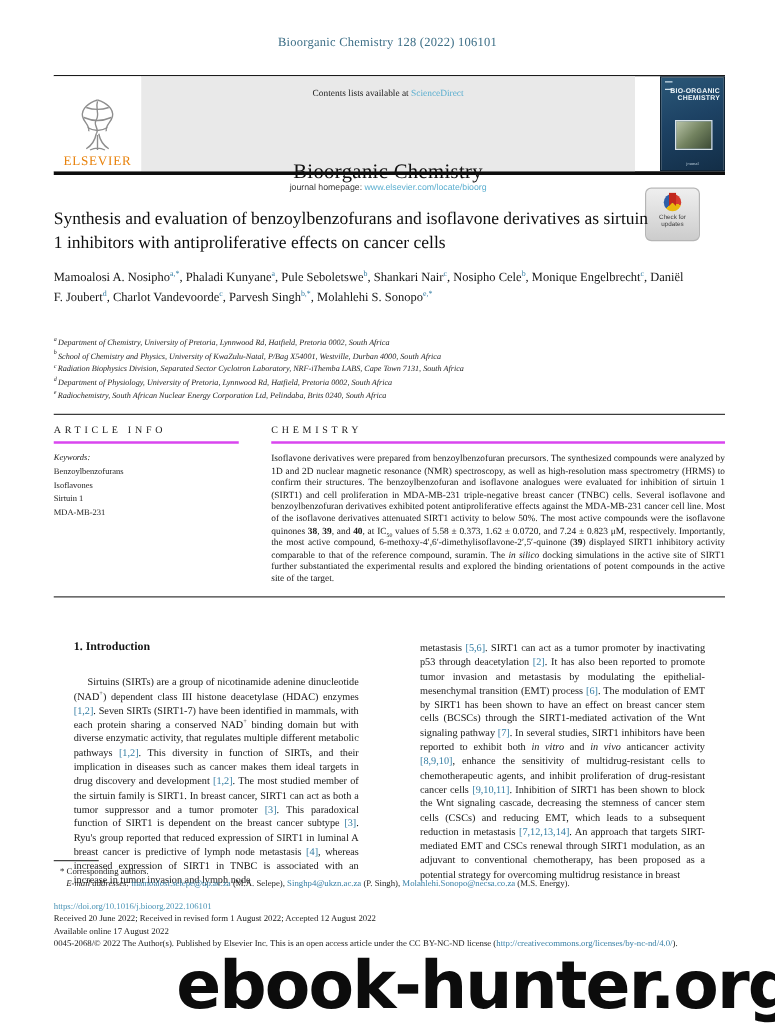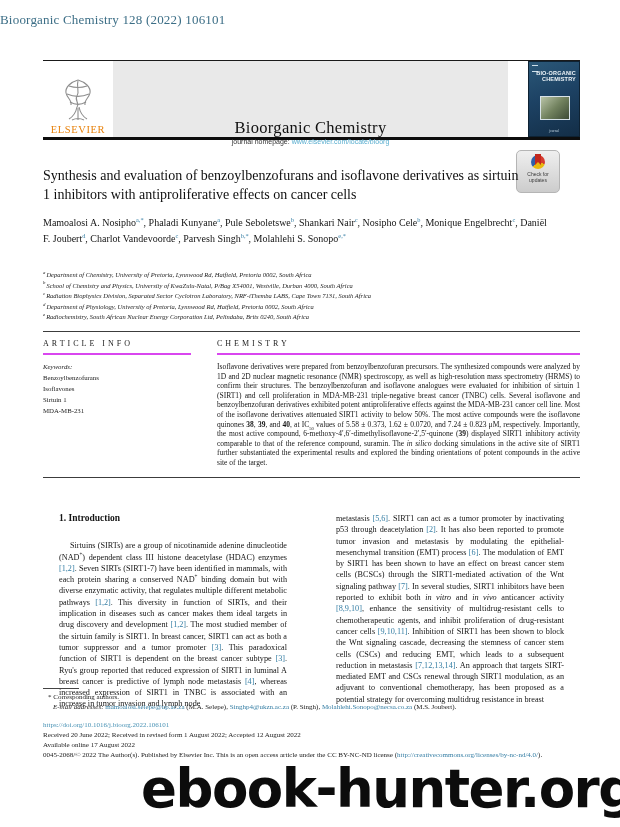--- a/index.html
+++ b/index.html
@@ -1,20 +1,20 @@
 <!DOCTYPE html>
 <html><head>
 <meta charset="utf-8">
 <style>
   html,body{margin:0;padding:0;width:620px;height:827px;overflow:hidden;background:#ffffff;}
   body{font-family:"Liberation Serif",serif;color:#1c1c1c;position:relative;}
   .abs{position:absolute;}
 
   
-  .citation{top:12px;left:0;right:0;text-align:left;font-size:13px;color:#3c6e86;letter-spacing:.2px;}
+  .citation{top:29px;left:0;right:0;text-align:center;font-size:10px;color:#3c6e86;letter-spacing:.2px;}
 
   
   .banner{top:60px;left:43px;right:40px;border-top:1.2px solid #1a1a1a;border-bottom:3px solid #0d0d0d;}
   .banner-row{display:flex;height:76px;align-items:stretch;}
   .logo-box{width:70px;background:#fff;display:flex;flex-direction:column;align-items:center;justify-content:flex-end;padding:3px 0 2px;}
   .logo-text{color:#e8820c;font-size:10.5px;letter-spacing:.6px;line-height:1;margin-top:1px;}
   .gray-box{flex:1;background:#e9e9e9;display:flex;flex-direction:column;justify-content:space-between;text-align:center;padding:9px 4px 8px;}
   .contents-line{font-size:7.5px;color:#222;}
   .link-lt{color:#5aaecf;}
   .journal-name{font-size:16.5px;color:#111;letter-spacing:.3px;margin-top:48px;}
@@ -93,20 +93,21 @@
           <path d="M12 8 C18 10 24 10 30 8"></path>
           <path d="M10 16 C17 19 25 19 32 16"></path>
           <path d="M13 24 C18 27 24 27 29 24"></path>
           <path d="M20 29 C19 34 17 38 12 41 M22 29 C23 34 25 38 30 41"></path>
           <path d="M21 30 L21 42 M15 42 C19 40 23 40 27 42"></path>
         </g>
       </svg>
       <div class="logo-text">ELSEVIER</div>
     </div>
     <div class="gray-box">
+      <div class="contents-line"><span>Contents lists available at </span><span class="link-lt">ScienceDirect</span></div>
       <div class="journal-name">Bioorganic Chemistry</div>
       <div class="homepage-line"><span>journal homepage: </span><span class="link-lt">www.elsevier.com/locate/bioorg</span></div>
     </div>
     <div class="cover">
       <div class="cover-menu"></div>
       <div class="cover-title"><span>BIO-ORGANIC</span><br><span>CHEMISTRY</span></div>
       <div class="cover-img"></div>
       <div class="cover-foot">journal</div>
     </div>
   </div>
@@ -187,21 +188,21 @@
     <p class="indent"><span>Sirtuins (SIRTs) are a group of nicotinamide adenine dinucleotide (NAD</span><span class="rt-sup">+</span><span>) dependent class III histone deacetylase (HDAC) enzymes </span><span class="rt-link">[1,2]</span><span>. Seven SIRTs (SIRT1-7) have been identified in mammals, with each protein sharing a conserved NAD</span><span class="rt-sup">+</span><span> binding domain but with diverse enzymatic activity, that regulates multiple different metabolic pathways </span><span class="rt-link">[1,2]</span><span>. This diversity in function of SIRTs, and their implication in diseases such as cancer makes them ideal targets in drug discovery and development </span><span class="rt-link">[1,2]</span><span>. The most studied member of the sirtuin family is SIRT1. In breast cancer, SIRT1 can act as both a tumor suppressor and a tumor promoter </span><span class="rt-link">[3]</span><span>. This paradoxical function of SIRT1 is dependent on the breast cancer subtype </span><span class="rt-link">[3]</span><span>. Ryu's group reported that reduced expression of SIRT1 in luminal A breast cancer is predictive of lymph node metastasis </span><span class="rt-link">[4]</span><span>, whereas increased expression of SIRT1 in TNBC is associated with an increase in tumor invasion and lymph node</span></p>
   </div>
   <div class="col">
     <p><span>metastasis </span><span class="rt-link">[5,6]</span><span>. SIRT1 can act as a tumor promoter by inactivating p53 through deacetylation </span><span class="rt-link">[2]</span><span>. It has also been reported to promote tumor invasion and metastasis by modulating the epithelial-mesenchymal transition (EMT) process </span><span class="rt-link">[6]</span><span>. The modulation of EMT by SIRT1 has been shown to have an effect on breast cancer stem cells (BCSCs) through the SIRT1-mediated activation of the Wnt signaling pathway </span><span class="rt-link">[7]</span><span>. In several studies, SIRT1 inhibitors have been reported to exhibit both </span><span class="rt-i">in vitro</span><span> and </span><span class="rt-i">in vivo</span><span> anticancer activity </span><span class="rt-link">[8,9,10]</span><span>, enhance the sensitivity of multidrug-resistant cells to chemotherapeutic agents, and inhibit proliferation of drug-resistant cancer cells </span><span class="rt-link">[9,10,11]</span><span>. Inhibition of SIRT1 has been shown to block the Wnt signaling cascade, decreasing the stemness of cancer stem cells (CSCs) and reducing EMT, which leads to a subsequent reduction in metastasis </span><span class="rt-link">[7,12,13,14]</span><span>. An approach that targets SIRT-mediated EMT and CSCs renewal through SIRT1 modulation, as an adjuvant to conventional chemotherapy, has been proposed as a potential strategy for overcoming multidrug resistance in breast</span></p>
   </div>
 </div>
 
 <div class="abs footnote">
   <div class="fn-rule"></div>
   <div class="fn-line1">* Corresponding authors.</div>
-  <div class="fn-line2"><span class="em-label">E-mail addresses: </span><span><span><span class="teal">mamoalosi.selepe@up.ac.za</span><span> (M.A. Selepe), </span></span><span><span class="teal">Singhp4@ukzn.ac.za</span><span> (P. Singh), </span></span><span><span class="teal">Molahlehi.Sonopo@necsa.co.za</span><span> (M.S. Joubert).</span></span></span></div>
+  <div class="fn-line2"><span class="em-label">E-mail addresses: </span><span><span><span class="teal">mamoalosi.selepe@up.ac.za</span><span> (M.A. Selepe), </span></span><span><span class="teal">Singhp4@ukzn.ac.za</span><span> (P. Singh), </span></span><span><span class="teal">Molahlehi.Sonopo@necsa.co.za</span><span> (M.S. Energy).</span></span></span></div>
 </div>
 
 <div class="abs footer">
   <div class="doi">https://doi.org/10.1016/j.bioorg.2022.106101</div>
   <div>Received 20 June 2022; Received in revised form 1 August 2022; Accepted 12 August 2022</div>
   <div>Available online 17 August 2022</div>
   <div><span>0045-2068/© 2022 The Author(s). Published by Elsevier Inc. This is an open access article under the CC BY-NC-ND license (</span><span class="teal">http://creativecommons.org/licenses/by-nc-nd/4.0/</span><span>).</span></div>
 </div>
 
 <div class="abs watermark">ebook-hunter.org</div>

